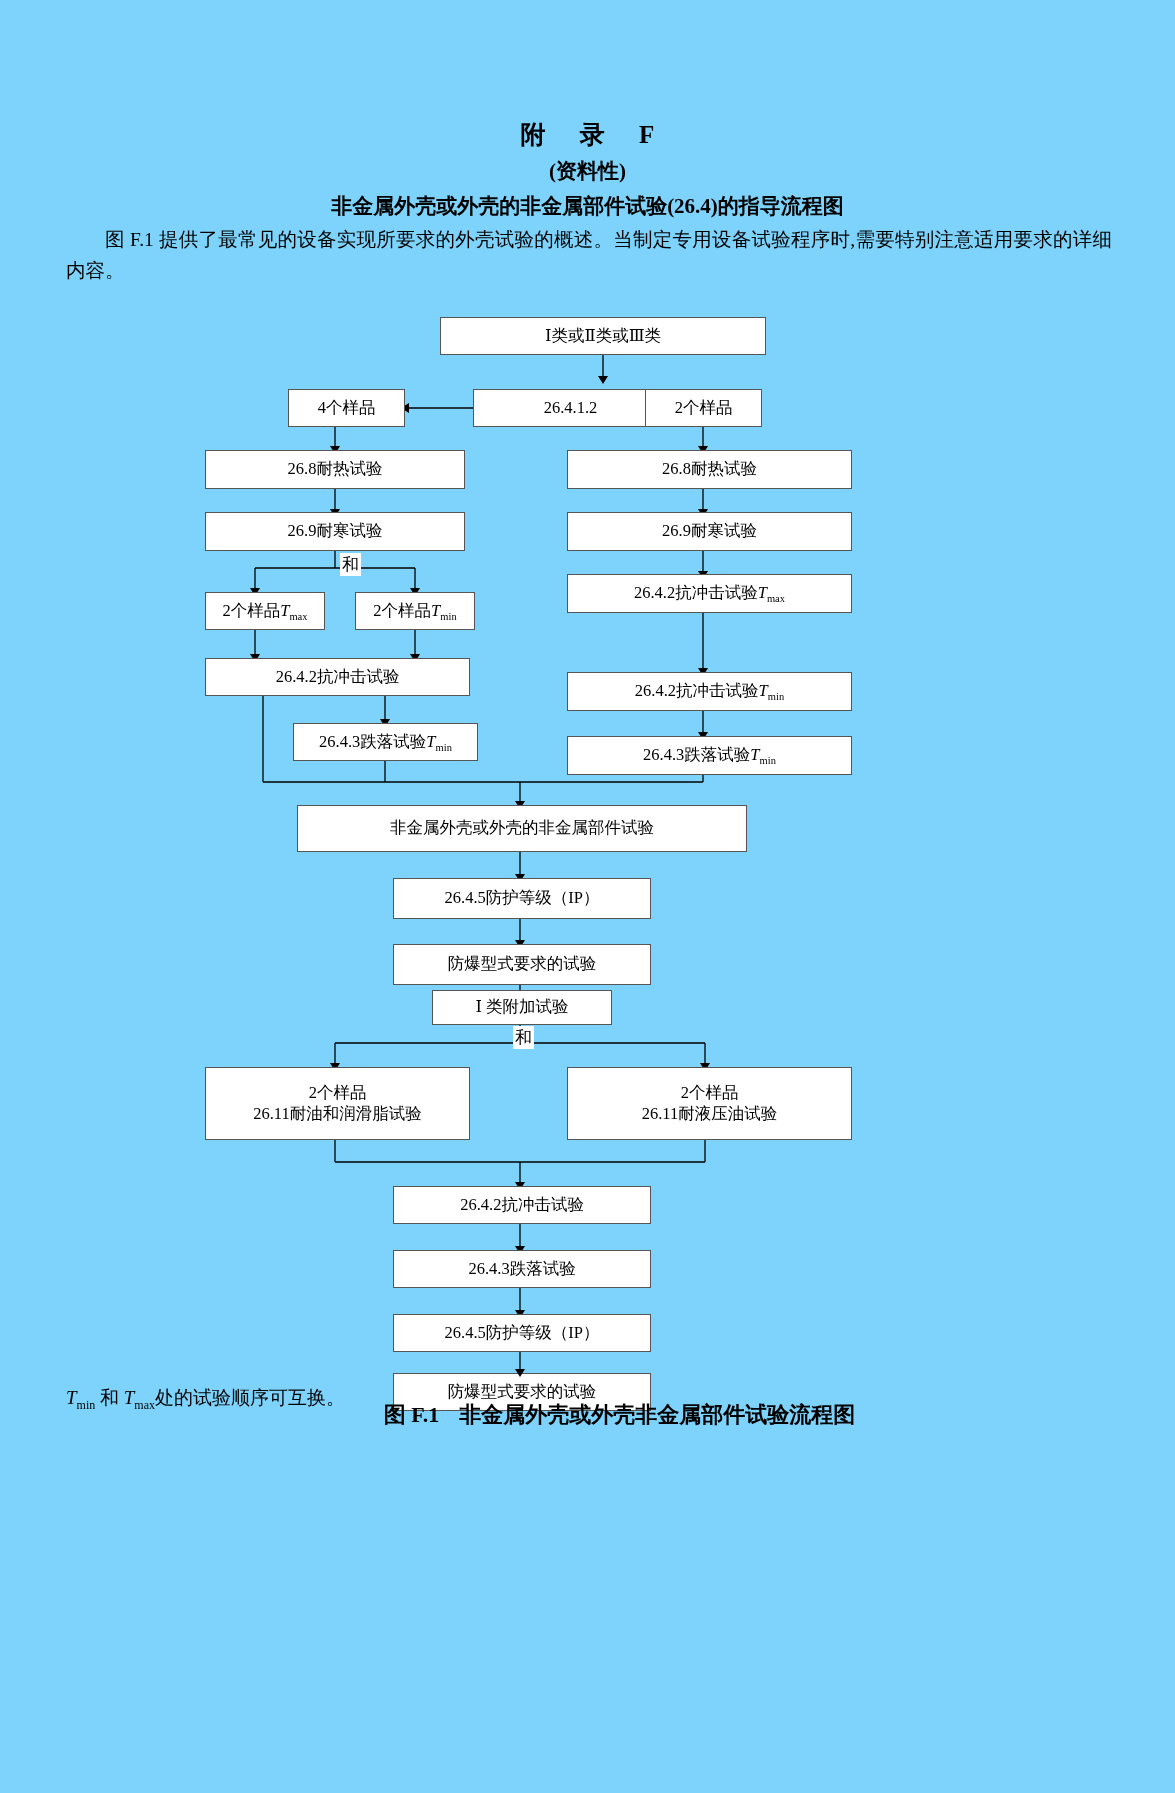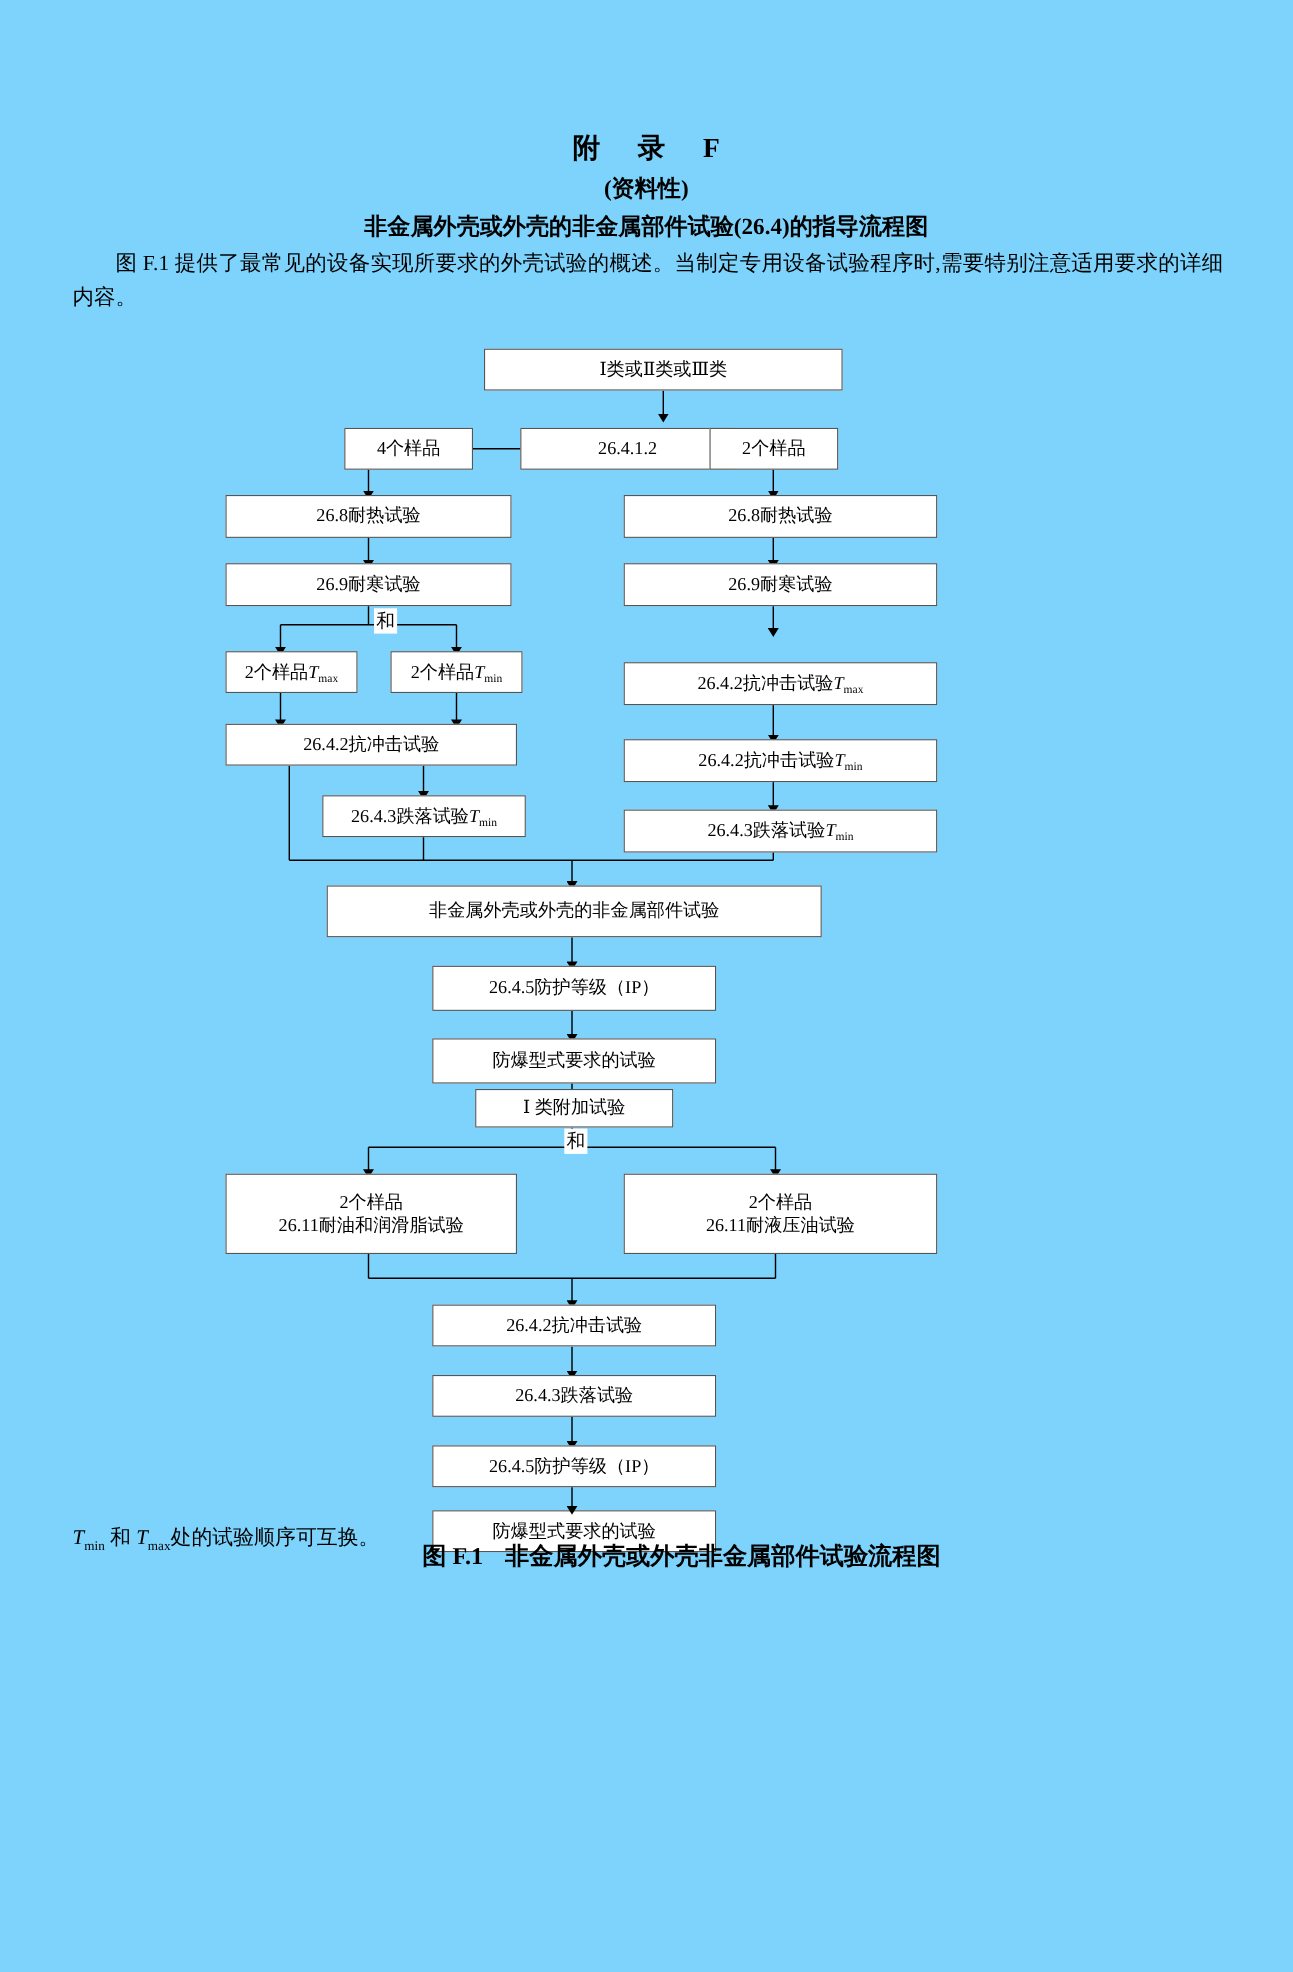--- a/index.html
+++ b/index.html
@@ -212,21 +212,21 @@
     </svg>
 
     <div class="node" style="left:440px; top:7px; width:326px; height:38px;">
       <span>Ⅰ类或Ⅱ类或Ⅲ类</span>
     </div>
 
     <div class="node" style="left:473px; top:79px; width:195px; height:38px;">
       <span>26.4.1.2</span>
     </div>
 
-    <div class="node" style="left:288px; top:79px; width:117px; height:38px;margin-left:25px;">
+    <div class="node" style="left:288px; top:79px; width:117px; height:38px;">
       <span>4个样品</span>
     </div>
 
     <div class="node" style="left:645px; top:79px; width:117px; height:38px;">
       <span>2个样品</span>
     </div>
 
     <div class="node" style="left:205px; top:140px; width:260px; height:39px;">
       <span>26.8耐热试验</span>
     </div>
@@ -260,21 +260,21 @@
     </div>
 
     <div class="node" style="left:567px; top:140px; width:285px; height:39px;">
       <span>26.8耐热试验</span>
     </div>
 
     <div class="node" style="left:567px; top:202px; width:285px; height:39px;">
       <span>26.9耐寒试验</span>
     </div>
 
-    <div class="node" style="left:567px; top:264px; width:285px; height:39px;margin-top:28px;">
+    <div class="node" style="left:567px; top:264px; width:285px; height:39px;">
       <span>
         <span>26.4.2抗冲击试验</span><i>T</i><sub>max</sub>
       </span>
     </div>
 
     <div class="node" style="left:567px; top:362px; width:285px; height:39px;">
       <span>
         <span>26.4.2抗冲击试验</span><i>T</i><sub>min</sub>
       </span>
     </div>

